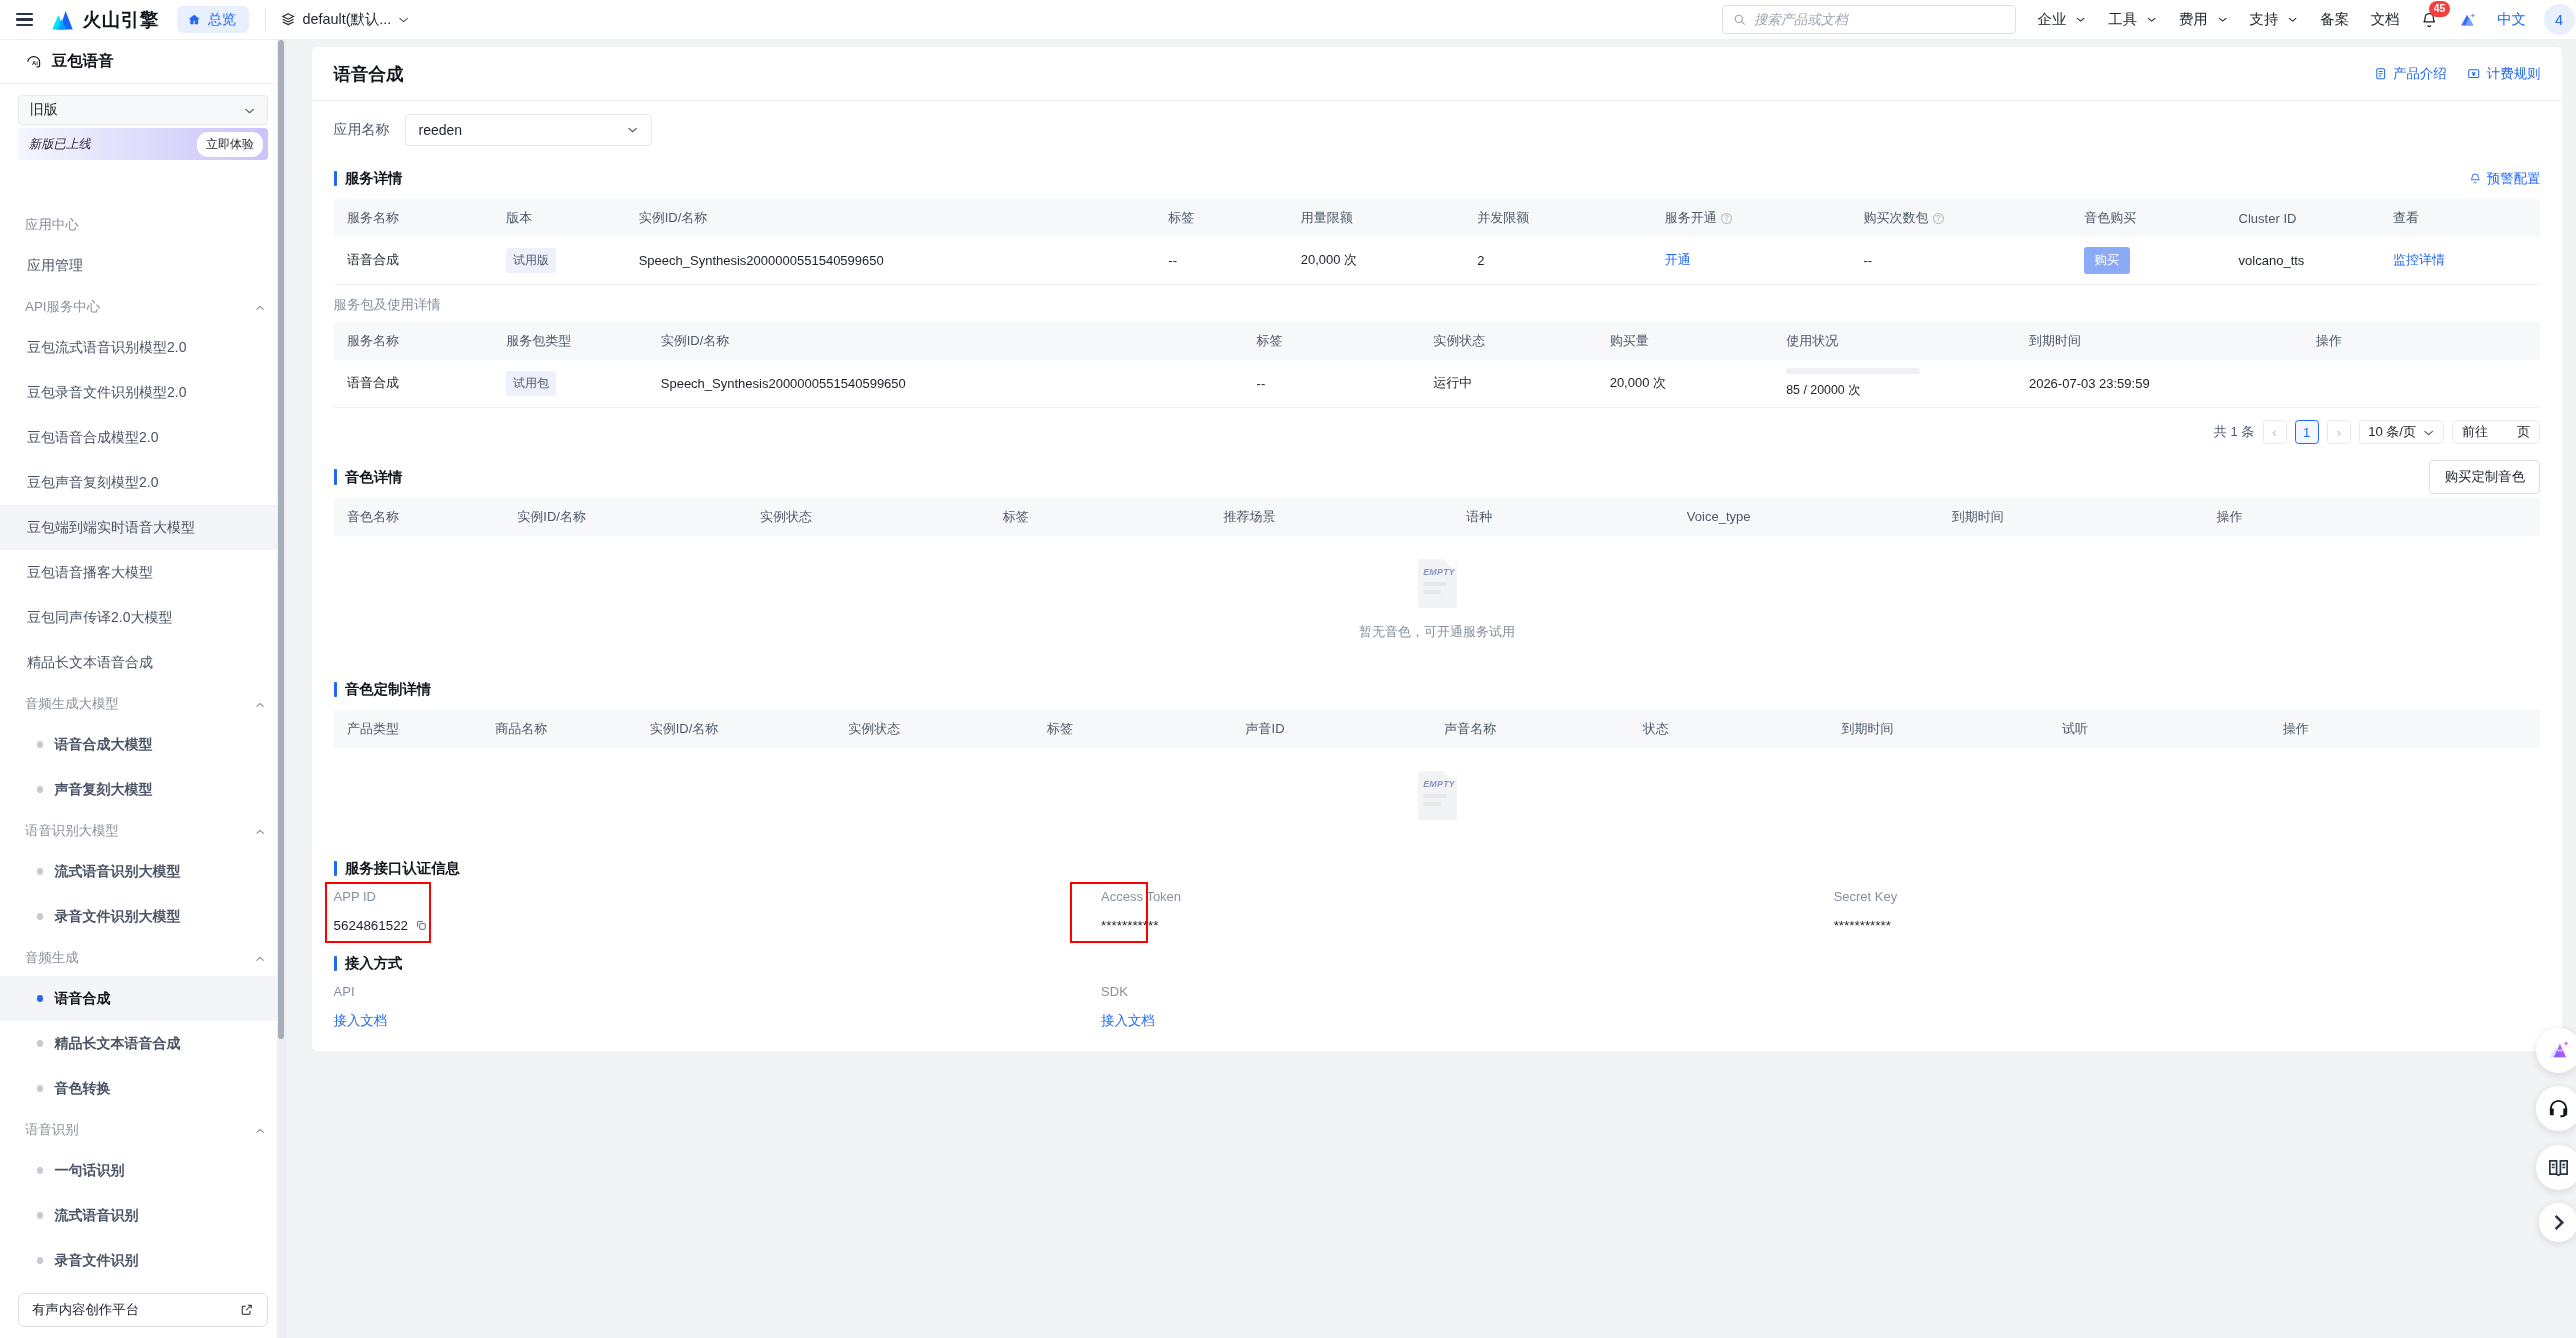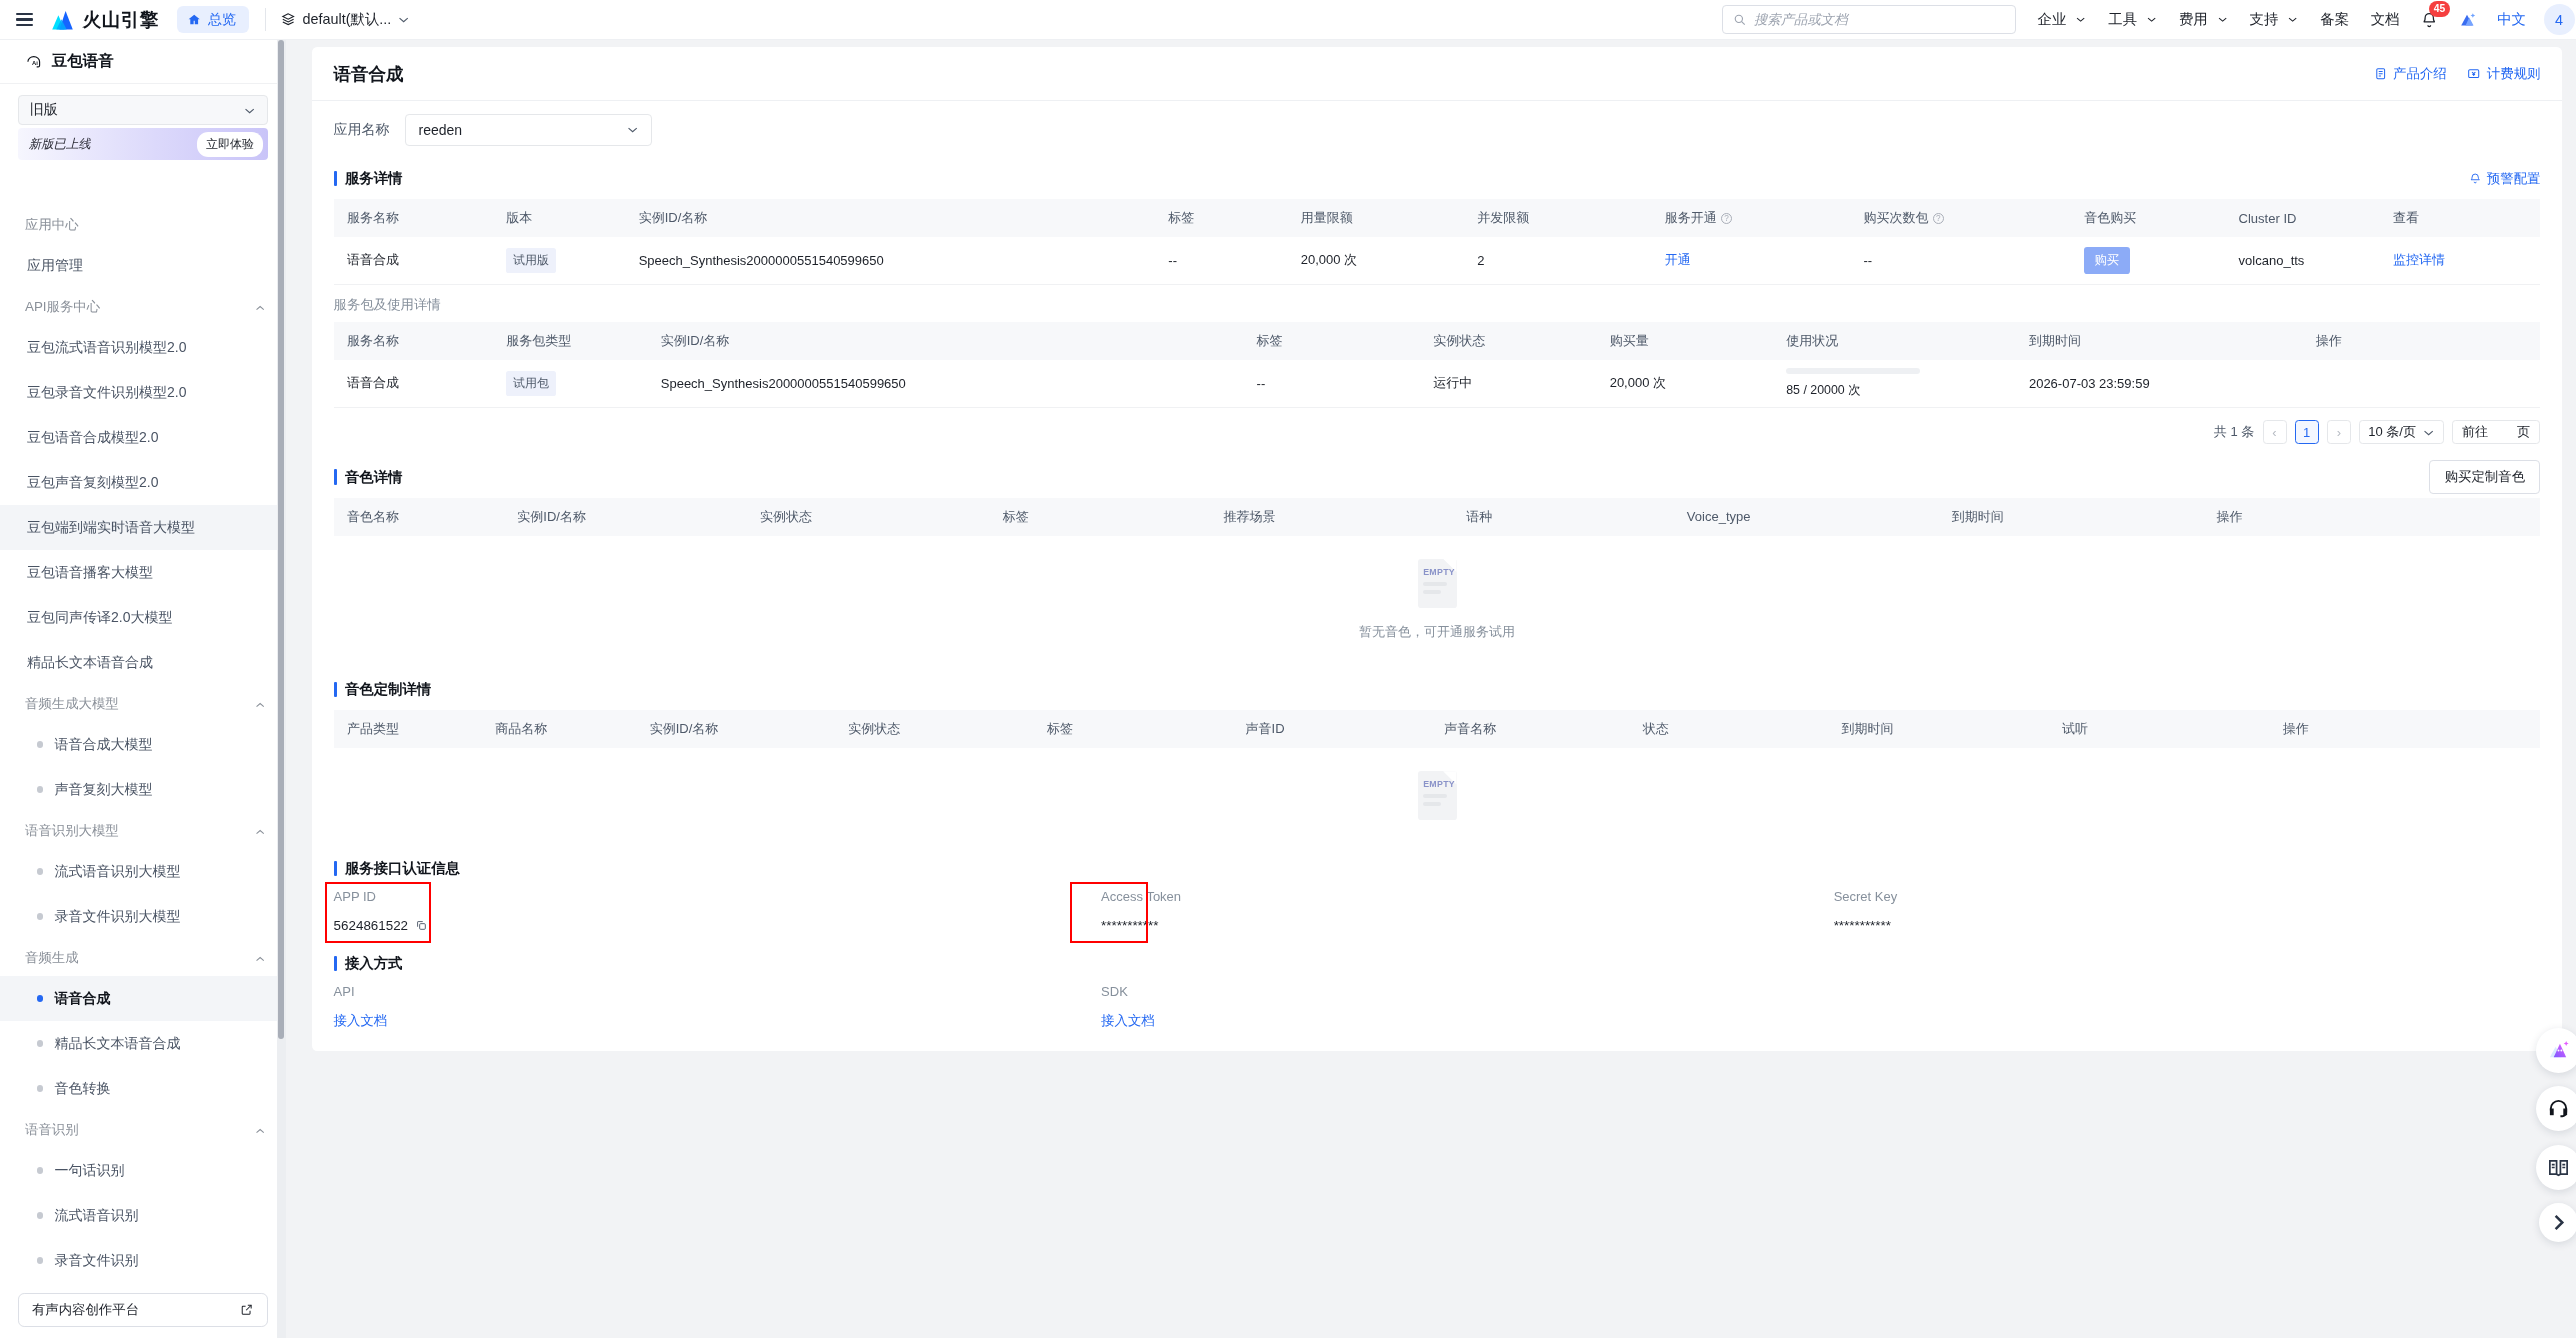--- a/index.html
+++ b/index.html
@@ -82,21 +82,21 @@
   .sb-scroll { position: absolute; top: 166px; left: 0; right: 0; bottom: 58px; overflow: hidden; }
   .sb-group {
     display: flex; align-items: center; justify-content: space-between;
     padding: 0 19.6px 0 25px; height: 37px; font-size: 13.4px; color: #8a9099;
   }
   .sb-group .caret svg { width: 10.3px; height: 6.2px; }
   .sb-item {
     height: 45px; display: flex; align-items: center; padding-left: 27px;
     font-size: 14px; color: #4a5464; cursor: pointer;
   }
-  .sb-item.sub { padding-left: 37px; }
+  .sb-item.sub { padding-left: 37px; font-weight: bold; }
   .sb-item .dot { width: 6.2px; height: 6.2px; border-radius: 50%; background: #c6cad1; margin-right: 11.3px; flex: none; }
   .sb-item.active { background: #f3f5f8; }
   .sb-item.active.leaf { color: #11151c; font-weight: 700; }
   .sb-item.active .dot { background: #2468f2; }
   .sb-footer {
     position: absolute; left: 17.5px; right: 17.5px; bottom: 11.3px; height: 34px;
     border: 0.5px solid #dcdfe6; border-radius: 6.2px; background: #fff;
     display: flex; align-items: center; justify-content: space-between; padding: 0 13.4px;
     font-size: 13.4px; color: #1d2129; cursor: pointer; z-index: 5;
   }
@@ -157,21 +157,21 @@
   .usage-bar { width: 134px; height: 6.2px; background:#eef0f3; border-radius: 3.1px; margin-bottom: 8.2px; }
   .usage-txt { font-size: 12.4px; color: #1d2129; }
 
   .pager { display: flex; align-items: center; justify-content: flex-end; gap: 8.2px; height: 49px; font-size: 13px; color: #4e5969; }
   .pg-btn { width: 24px; height: 24px; border: 0.5px solid #e5e7ea; border-radius: 3.6px; display:flex; align-items:center; justify-content:center; color:#b6bbc3; cursor: pointer; background: #fff;}
   .pg-cur { width: 24px; height: 24px; border: 0.8px solid #2468f2; border-radius: 3.6px; display:flex; align-items:center; justify-content:center; color:#2468f2; background:#f3f7ff; cursor:pointer; }
   .pg-size { height: 24px; border: 0.5px solid #e5e7ea; border-radius: 3.6px; display:flex; align-items:center; gap: 7.2px; padding: 0 8.2px; color:#1d2129; cursor:pointer; background:#fff;}
   .pg-goto { height: 24px; border: 0.5px solid #e5e7ea; border-radius: 3.6px; display:flex; align-items:center; gap: 29px; padding: 0 9.3px; color:#1d2129; background:#fff;}
 
   .empty { display:flex; flex-direction: column; align-items:center; justify-content:center; padding: 23px 0 28px 0; }
-  .empty-doc { position: relative; width: 39px; height: 49px; }
+  .empty-doc { position: relative; width: 39px; height: 49px; font-style: italic; }
   .empty-doc .sheet { position:absolute; inset:0; background:#f2f3f5; border-radius: 3.1px; }
   .empty-doc .fold { position:absolute; top:0; right:0; width: 13.4px; height: 13.4px; background:#fff;
      clip-path: polygon(0 0, 100% 100%, 100% 0); }
   .empty-doc .etxt { position:absolute; top: 8.2px; left: 5.7px; font-size: 8.8px; font-weight: 700; color:#8a93c9; letter-spacing: 0.3px;}
   .empty-doc .l1 { position:absolute; top: 23px; left: 5.7px; width: 24px; height: 4.1px; background:#e5e7ea; border-radius: 2.1px;}
   .empty-doc .l2 { position:absolute; top: 31px; left: 5.7px; width: 17.5px; height: 4.1px; background:#e5e7ea; border-radius: 2.1px;}
   .empty-txt { margin-top: 15.5px; font-size: 13px; color: #86909c; }
 
   .cred-row { display: flex; padding: 0 21.6px 10.3px 21.6px; }
   .cred-col { width: 33.33%; position: relative; }

